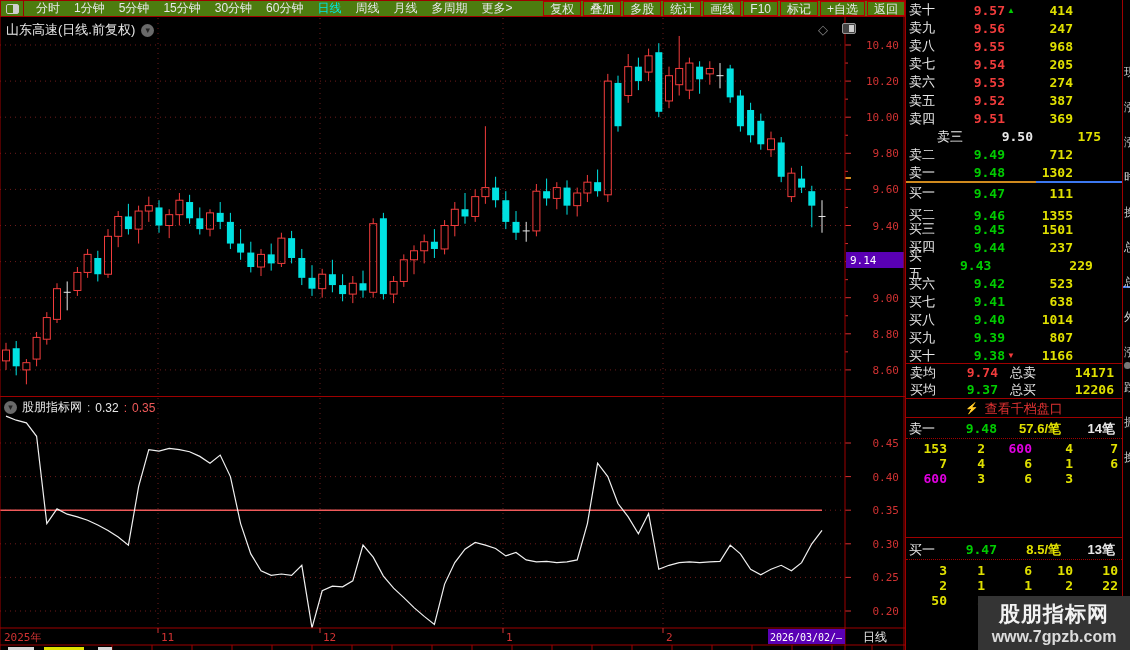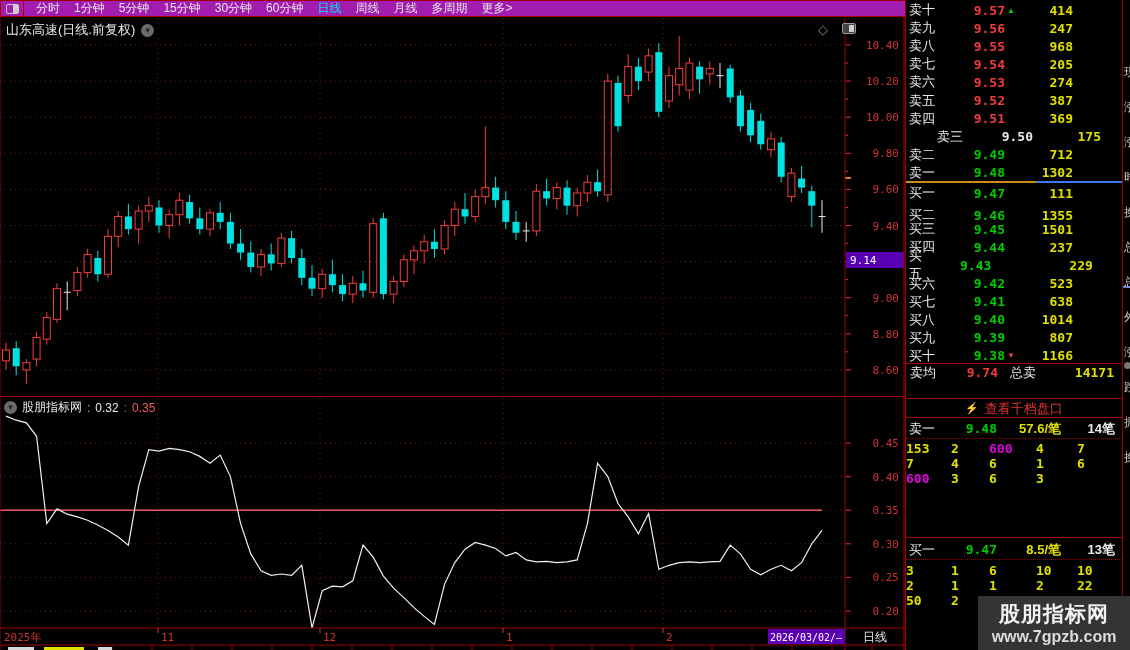--- a/index.html
+++ b/index.html
@@ -1,20 +1,20 @@
 <!DOCTYPE html>
 <html><head>
 <meta charset="utf-8">
 <style>
 *{margin:0;padding:0;box-sizing:border-box}
 html,body{background:#000}
 #app{position:relative;width:1130px;height:650px;background:#000;overflow:hidden;
   font-family:"Liberation Sans",sans-serif;color:#e8e8e8}
 
-#top-bar{position:absolute;left:0;top:0;width:906px;height:17px;background:#a21caf;
+#top-bar{position:absolute;left:0;top:0;width:906px;height:17px;background:#4d7c0f;
   border-bottom:1px solid #9e0000;border-top:1px solid #9e0000;display:flex;align-items:center;font-size:12px}
 #win-icon-box{width:24px;height:16px;border-right:1px solid #9e0000;border-left:1px solid #9e0000;
   display:flex;align-items:center;justify-content:center}
 #win-icon{width:13px;height:10px;border:1px solid #cfcfcf;border-radius:2px;position:relative}
 #win-icon::after{content:"";position:absolute;right:0;top:0;width:5px;height:8px;background:#cfcfcf}
 #menu-left{display:flex;gap:14px;padding-left:12px;white-space:nowrap}
 #menu-left .mi{color:#e8e8e8;cursor:default}
 #menu-left .mi.active{color:#00e8e8}
 #menu-right{display:flex;margin-left:auto;padding-right:1px}
 #menu-right .mi{border:1px solid #b40000;padding:0 6px;margin-left:2px;height:15px;line-height:14px;color:#e8e8e8}
@@ -48,21 +48,21 @@
   display:flex;align-items:center;justify-content:center;gap:6px;color:#e03232}
 #qd-row .bolt{color:#d4b000;font-size:11px}
 .detail-head{position:absolute;left:0;width:100%;height:17px;display:flex;align-items:center;padding:0 3px}
 .dh-lbl{width:38px;color:#e8e8e8}
 .dh-pr{width:50px;text-align:right;color:#00cc00;font-weight:700;font-family:"DejaVu Sans Mono",monospace}
 .dh-per{flex:1;text-align:right;color:#e0e000;font-weight:700;padding-right:14px}
 .dh-cnt{width:44px;text-align:right;color:#e8e8e8;font-weight:700;padding-right:4px}
 .dotted-sep{position:absolute;left:0;width:100%;border-top:1px dotted #a00000}
 .num-grid{position:absolute;left:0;width:100%;display:grid;grid-template-columns:45px 38px 47px 41px 1fr;
   font-weight:700;font-family:"DejaVu Sans Mono",monospace;height:15px;align-items:center}
-.num-grid span{padding-right:4px}
+.num-grid span{text-align:right;padding-right:4px}
 #buy-top-line{position:absolute;left:0;top:537px;width:100%;border-top:1px solid #9e0000}
 
 #right-strip{position:absolute;left:1122px;top:0;width:8px;height:650px;border-left:1px solid #9e0000;
   overflow:hidden;background:#000}
 #right-strip .sc{position:absolute;left:1px;color:#c8c8c8;font-size:12px;white-space:nowrap}
 #strip-blue{position:absolute;left:0;top:286px;width:8px;height:2px;background:#3c78f0}
 #strip-circ{position:absolute;left:1px;top:362px;width:7px;height:7px;border-radius:50%;background:#777}
 
 #watermark{position:absolute;left:978px;top:596px;width:152px;height:54px;background:#343434;z-index:6;
   display:flex;flex-direction:column;align-items:center;justify-content:center}
@@ -83,20 +83,31 @@
         <span class="mi">1分钟</span>
         <span class="mi">5分钟</span>
         <span class="mi">15分钟</span>
         <span class="mi">30分钟</span>
         <span class="mi">60分钟</span>
         <span class="mi active">日线</span>
         <span class="mi">周线</span>
         <span class="mi">月线</span>
         <span class="mi">多周期</span>
         <span class="mi">更多&gt;</span>
+      </div>
+    <div id="menu-right">
+        <span class="mi">复权</span>
+        <span class="mi">叠加</span>
+        <span class="mi">多股</span>
+        <span class="mi">统计</span>
+        <span class="mi">画线</span>
+        <span class="mi">F10</span>
+        <span class="mi">标记</span>
+        <span class="mi">+自选</span>
+        <span class="mi">返回</span>
       </div>
   </div>
 
   <svg id="chart-svg" style="position:absolute;left:0;top:17px" width="905" height="633">
       <g>
         <line x1="0" y1="28" x2="845" y2="28" stroke="#6e1b1b" stroke-width="1" stroke-dasharray="1,4"></line>
         <line x1="0" y1="64.1000000000002" x2="845" y2="64.1000000000002" stroke="#6e1b1b" stroke-width="1" stroke-dasharray="1,4"></line>
         <line x1="0" y1="100.20000000000006" x2="845" y2="100.20000000000006" stroke="#6e1b1b" stroke-width="1" stroke-dasharray="1,4"></line>
         <line x1="0" y1="136.29999999999995" x2="845" y2="136.29999999999995" stroke="#6e1b1b" stroke-width="1" stroke-dasharray="1,4"></line>
         <line x1="0" y1="172.40000000000012" x2="845" y2="172.40000000000012" stroke="#6e1b1b" stroke-width="1" stroke-dasharray="1,4"></line>
@@ -563,20 +574,26 @@
       <div style="width:60%;background:#cf8a1e"></div>
       <div style="flex:1;background:#3c78f0"></div>
     </div>
     <div id="avg-box">
       <div class="avg-row">
         <span class="avg-lbl">卖均</span>
         <span class="avg-pr" style="color:#f23c3c">9.74</span>
         <span class="avg-lbl2">总卖</span>
         <span class="avg-val">14171</span>
       </div>
+      <div class="avg-row">
+        <span class="avg-lbl">买均</span>
+        <span class="avg-pr" style="color:#00cc00">9.37</span>
+        <span class="avg-lbl2">总买</span>
+        <span class="avg-val">12206</span>
+      </div>
     </div>
     <div id="qd-row">
       <span class="bolt">⚡</span>
       <span>查看千档盘口</span>
     </div>
     <div class="detail-head" style="top:420px">
       <span class="dh-lbl">卖一</span>
       <span class="dh-pr">9.48</span>
       <span class="dh-per">57.6/笔</span>
       <span class="dh-cnt">14笔</span>

